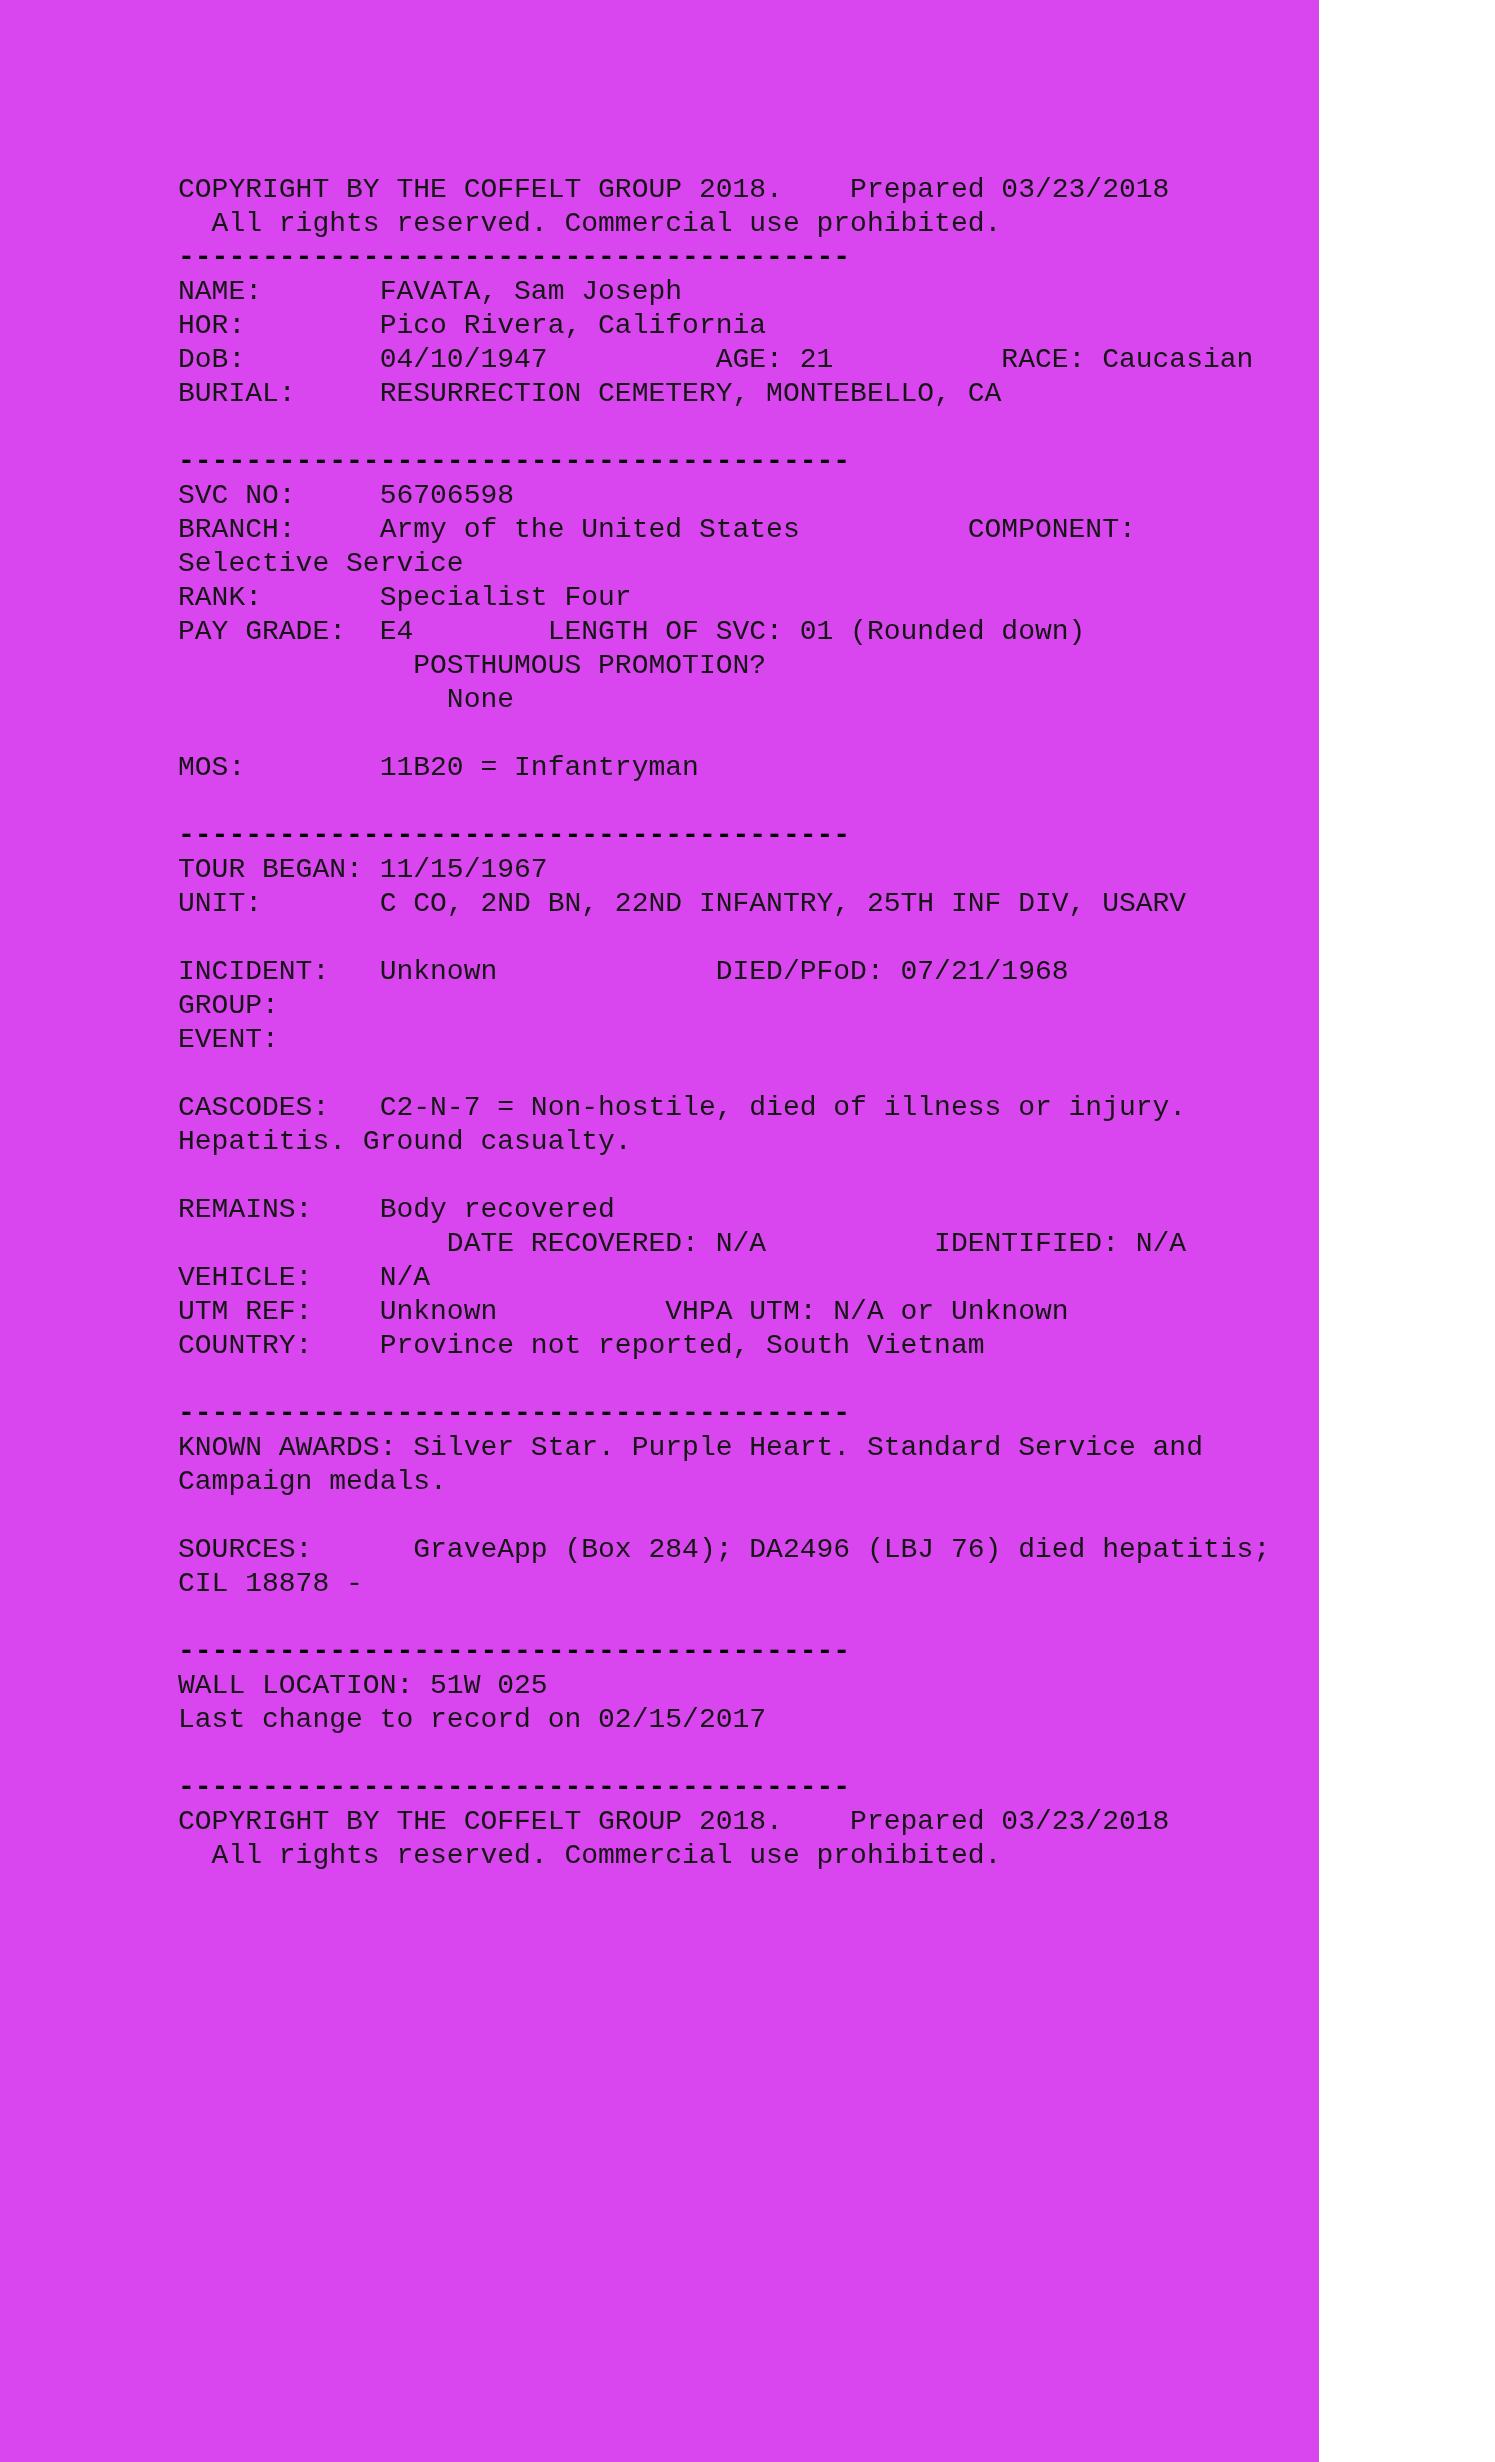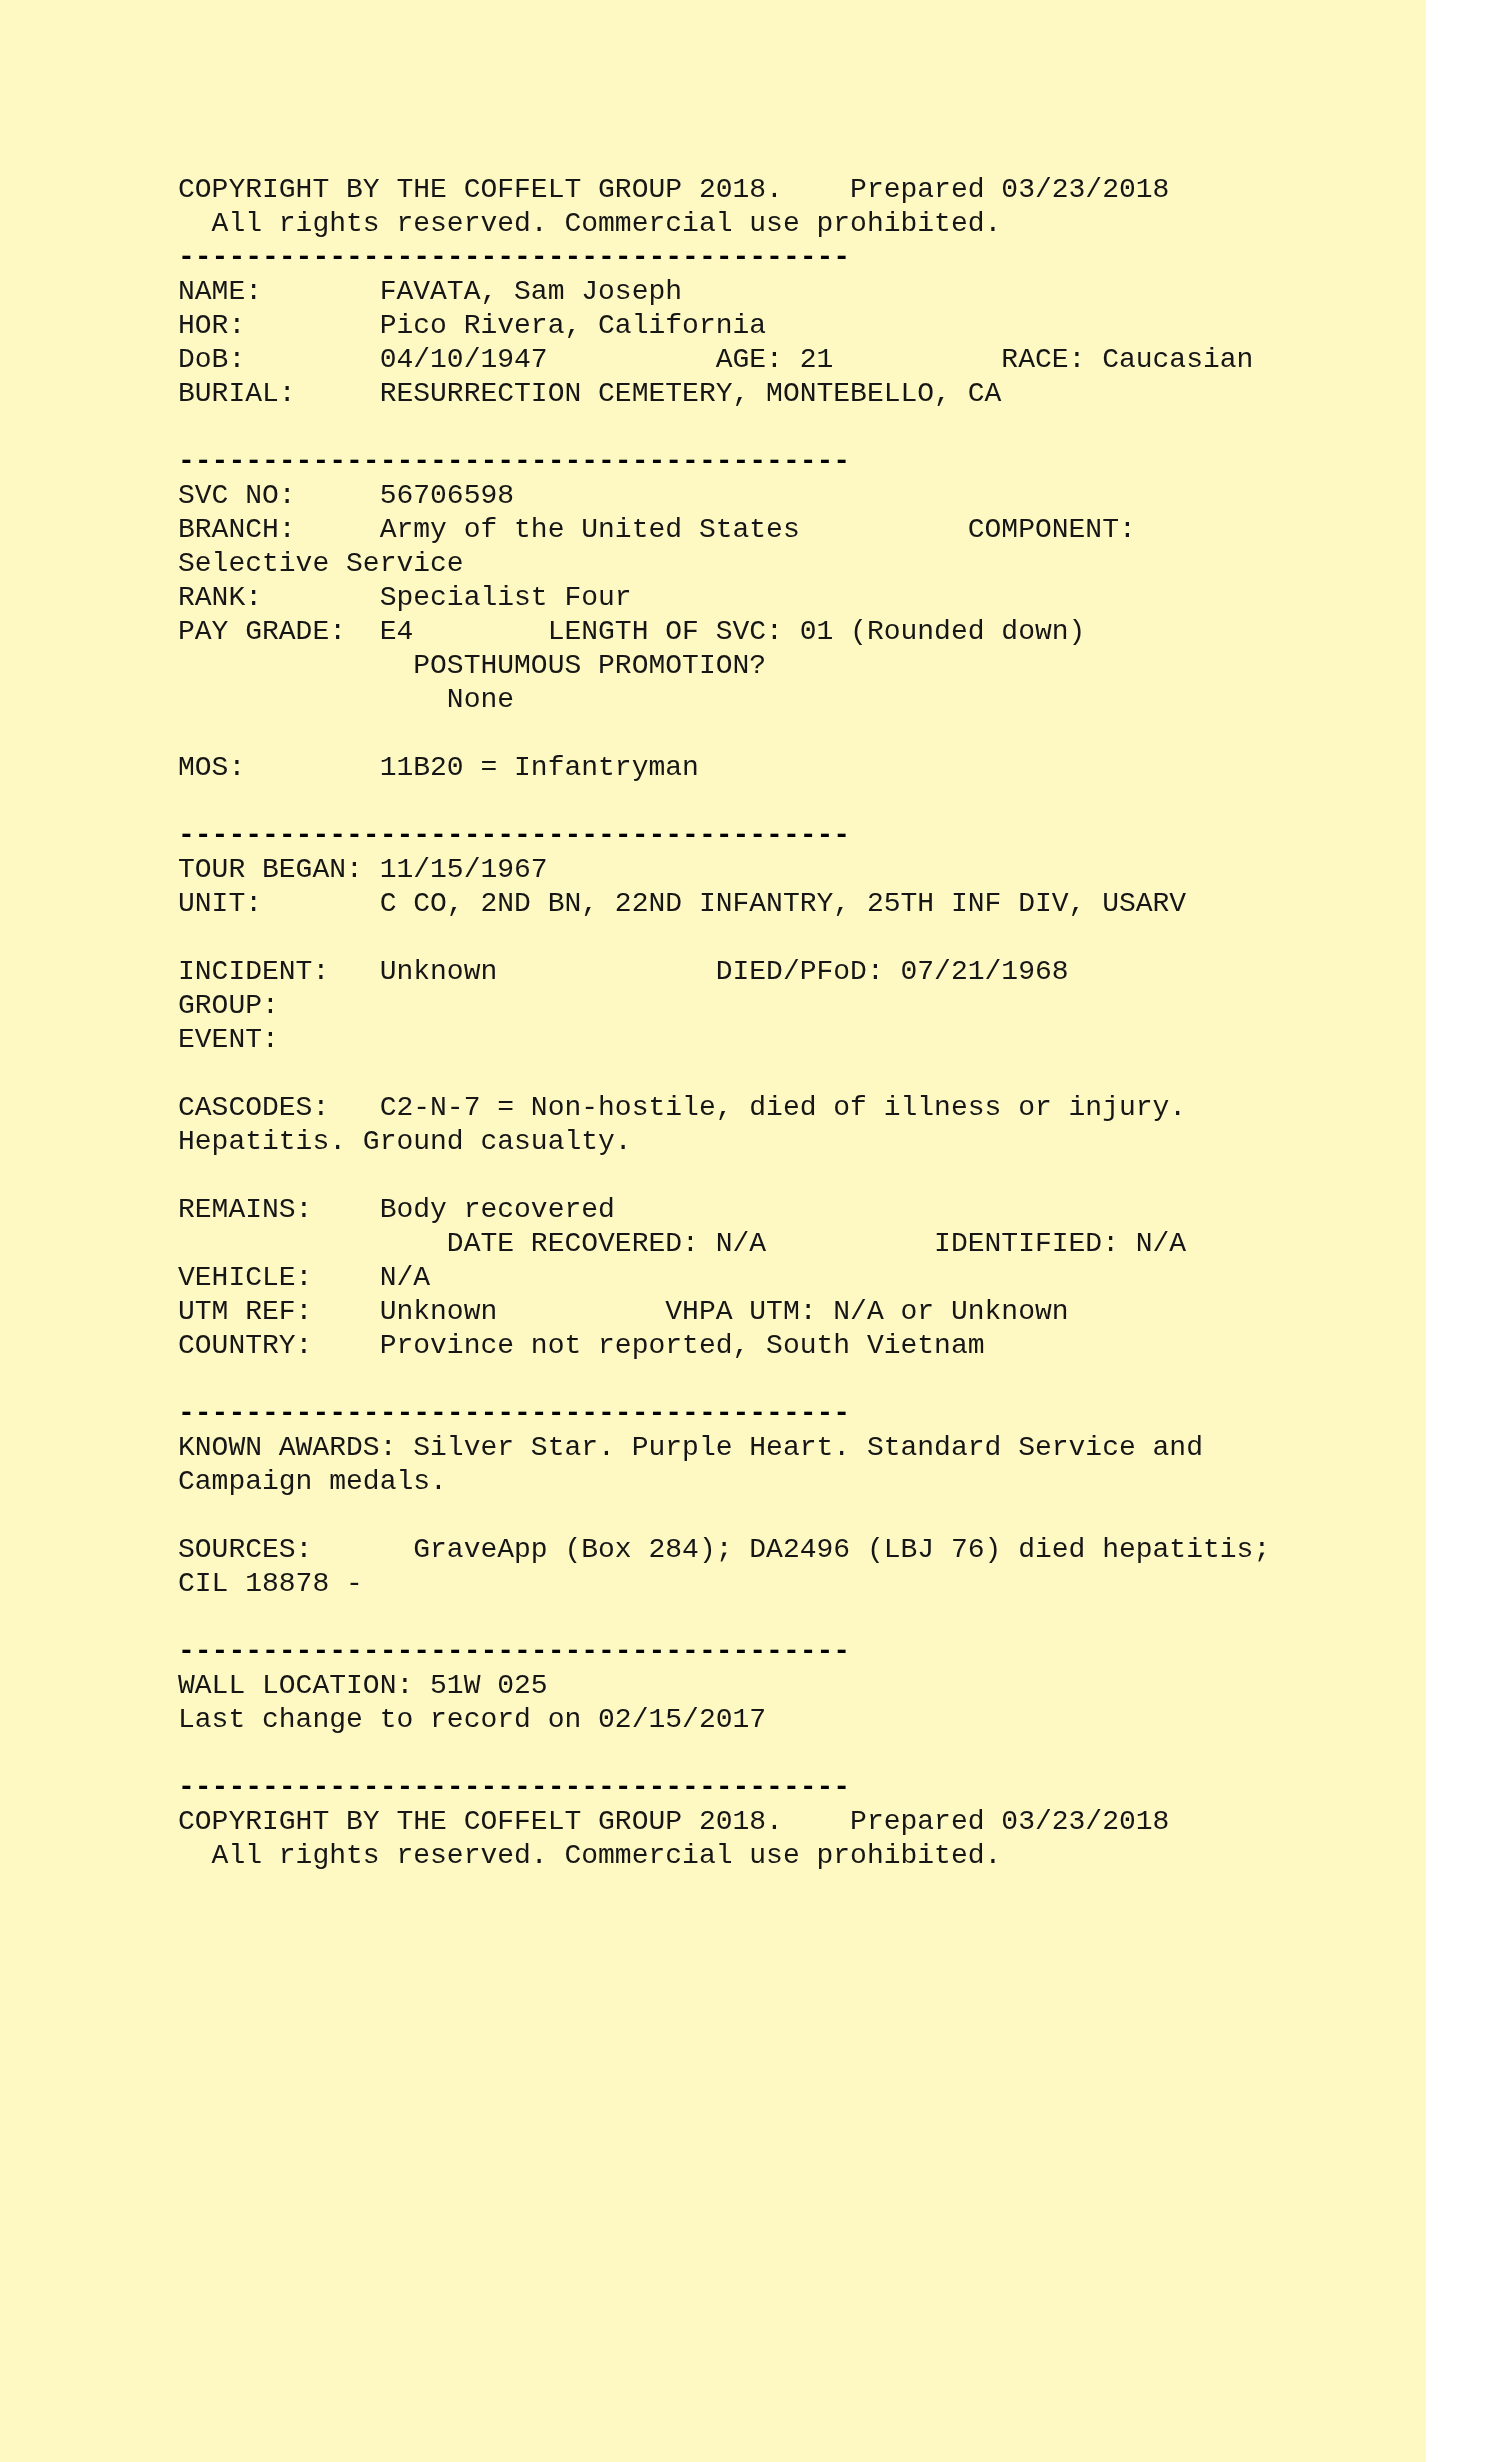--- a/index.html
+++ b/index.html
@@ -2,23 +2,23 @@
 <html style="font-size:14px"><head>
 <meta charset="utf-8">
 <style>
   html, body {
     margin: 0;
     padding: 0;
     background: #ffffff;
   }
   .page {
     position: relative;
-    width: 1426px;
+    width: 1319px;
     height: 2462px;
-    background: #fef9c3;
+    background: #d946ef;
     overflow: hidden;
   }
   .doc {
     position: absolute;
     left: 178px;
     top: 173px;
     margin: 0;
     font-family: "Liberation Mono", "DejaVu Sans Mono", monospace;
     font-size: 28px;
     line-height: 34px;

